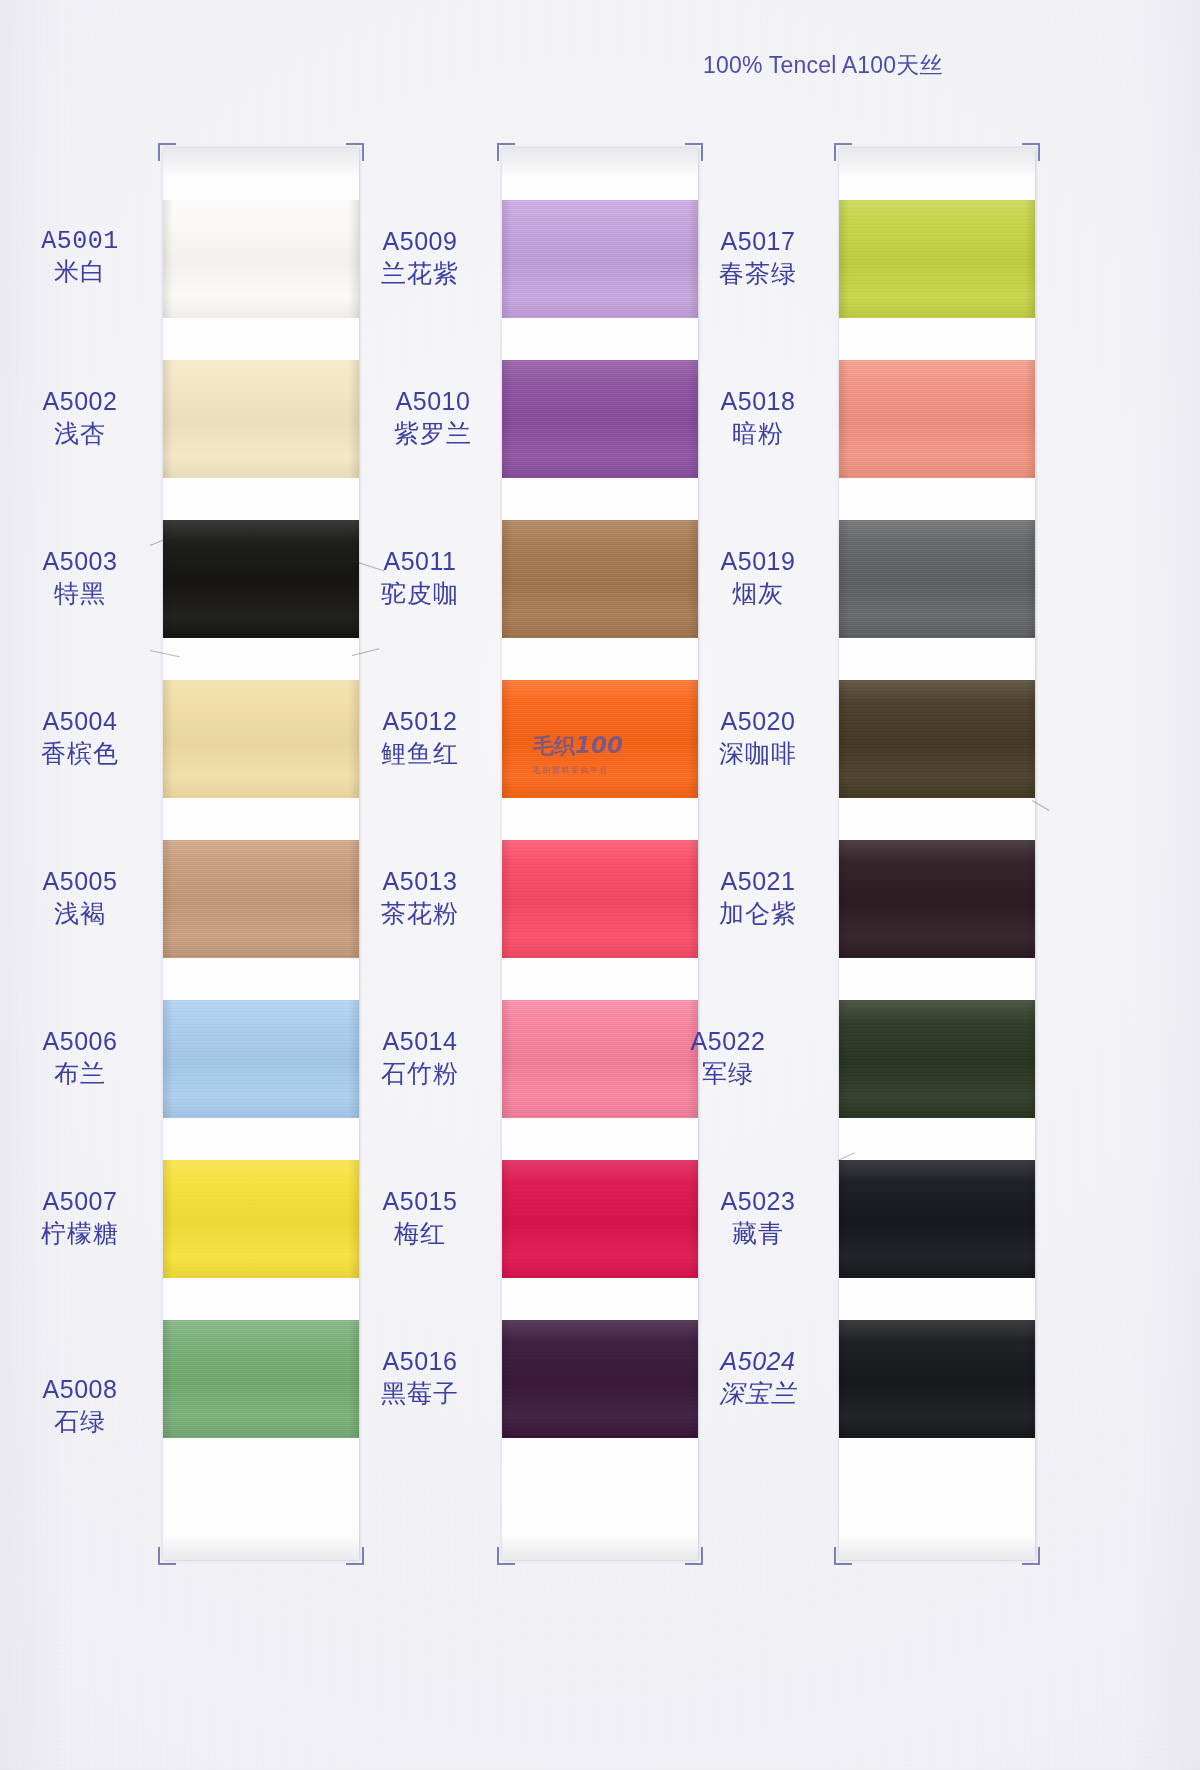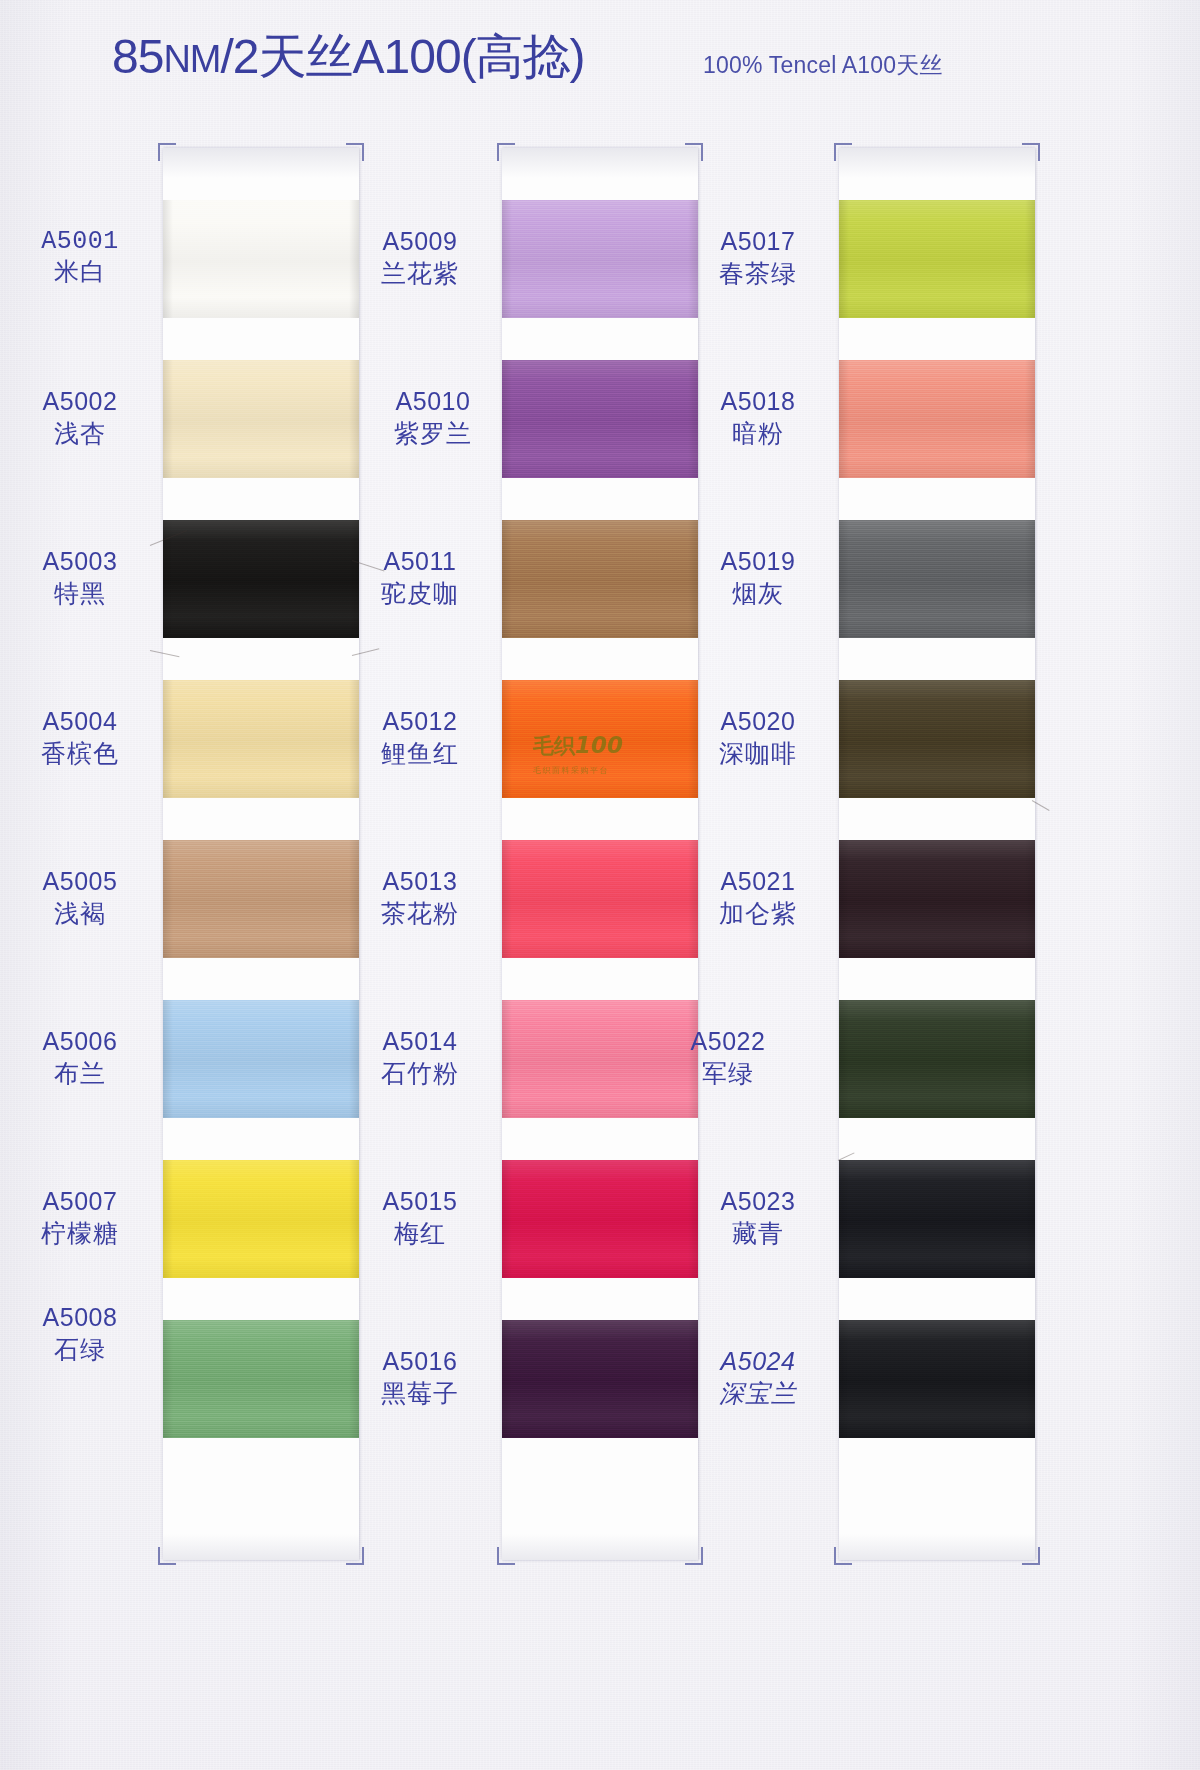--- a/index.html
+++ b/index.html
@@ -104,21 +104,21 @@
     position:absolute;width:150px;text-align:center;
     color:#3b3fa0;line-height:1.18;
   }
   .label .code{font-size:25px;letter-spacing:.5px;display:block;}
   .label .name{font-size:25px;display:block;margin-top:2px;letter-spacing:1px;}
 
   
   .watermark{
     position:absolute;left:533px;top:732px;width:120px;height:40px;
     opacity:.55;pointer-events:none;
-    color:#4d7c0f;
+    color:#1d4ed8;
   }
   .watermark .wm-main{
     font-size:21px;font-weight:700;letter-spacing:0px;white-space:nowrap;
     font-family:"DejaVu Sans",sans-serif;
   }
   .watermark .wm-sub{
     font-size:8px;letter-spacing:1.5px;margin-top:5px;white-space:nowrap;opacity:.8;
   }
   .wm-num{font-style:italic;font-size:23px;}
 
@@ -126,23 +126,20 @@
   .hair{position:absolute;background:rgba(60,50,45,.35);transform-origin:left center;height:1px;}
 </style>
 </head>
 <body>
 
 <div class="paper-bg"></div>
 <div class="paper-grain"></div>
 <div class="scan-shadow"></div>
 
 <div class="header">
-  <div class="title">
-    <span>85</span><span class="nm">NM</span><span>/2天丝A100(高捻)</span>
-  </div>
   <div class="subtitle">100% Tencel A100天丝</div>
 </div>
 
 <div id="content">
     <div class="strip" style="left: 163px; top: 148px; width: 196px; height: 1412px;">
       <div class="strip-inner">
         <div class="strip-top-shade"></div>
         <div class="strip-bot-shade"></div>
         <div class="swatch" title="A5001 米白" style="top: 52px; height: 118px;">
           <div class="yarn" style="background: rgb(251, 250, 246);"></div>
@@ -219,21 +216,21 @@
       <span class="name">浅褐</span>
     </div>
     <div class="label" style="left: 5px; top: 1027px;">
       <span class="code">A5006</span>
       <span class="name">布兰</span>
     </div>
     <div class="label" style="left: 5px; top: 1187px;">
       <span class="code">A5007</span>
       <span class="name">柠檬糖</span>
     </div>
-    <div class="label" style="left: 5px; top: 1303px;">
+    <div class="label" style="left: 5px; top: 1375px;">
       <span class="code">A5008</span>
       <span class="name">石绿</span>
     </div>
     <div class="strip" style="left: 502px; top: 148px; width: 196px; height: 1412px;">
       <div class="strip-inner">
         <div class="strip-top-shade"></div>
         <div class="strip-bot-shade"></div>
         <div class="swatch" title="A5009 兰花紫" style="top: 52px; height: 118px;">
           <div class="yarn" style="background: rgb(197, 160, 221);"></div>
           <div class="sheen"></div>

